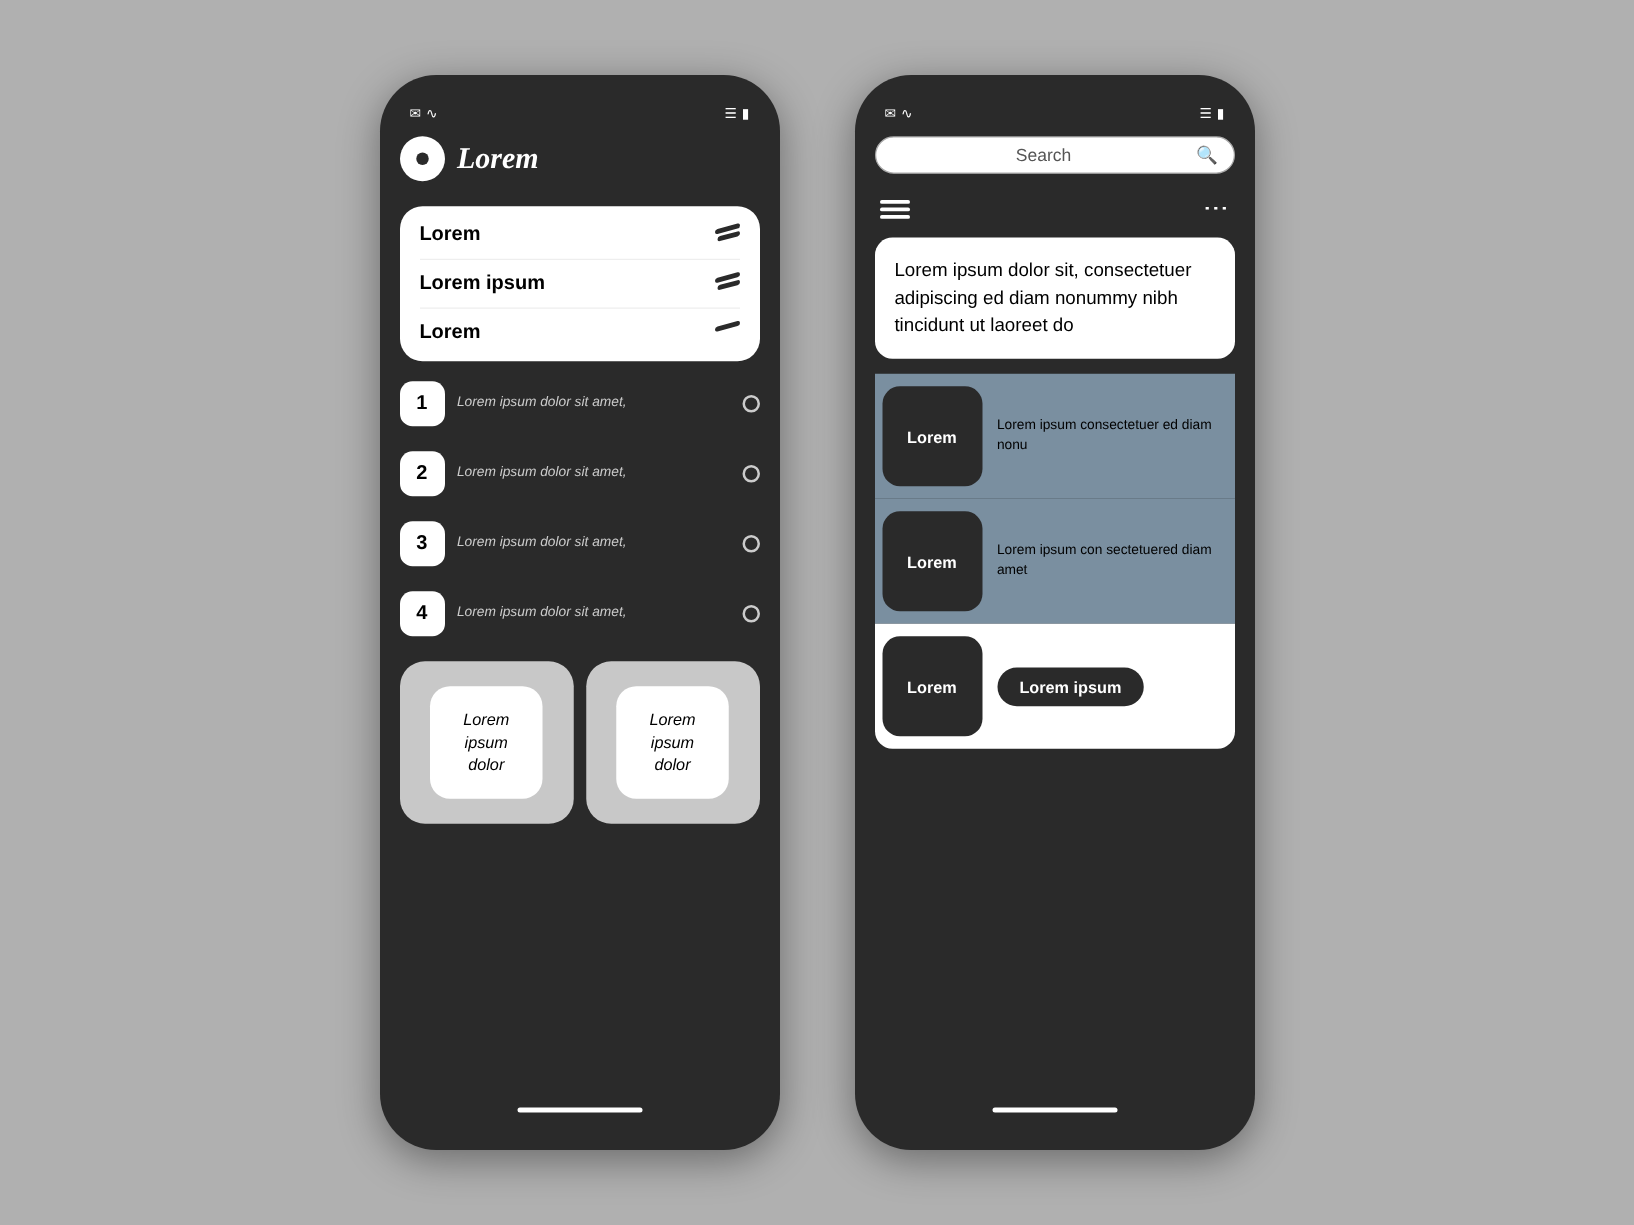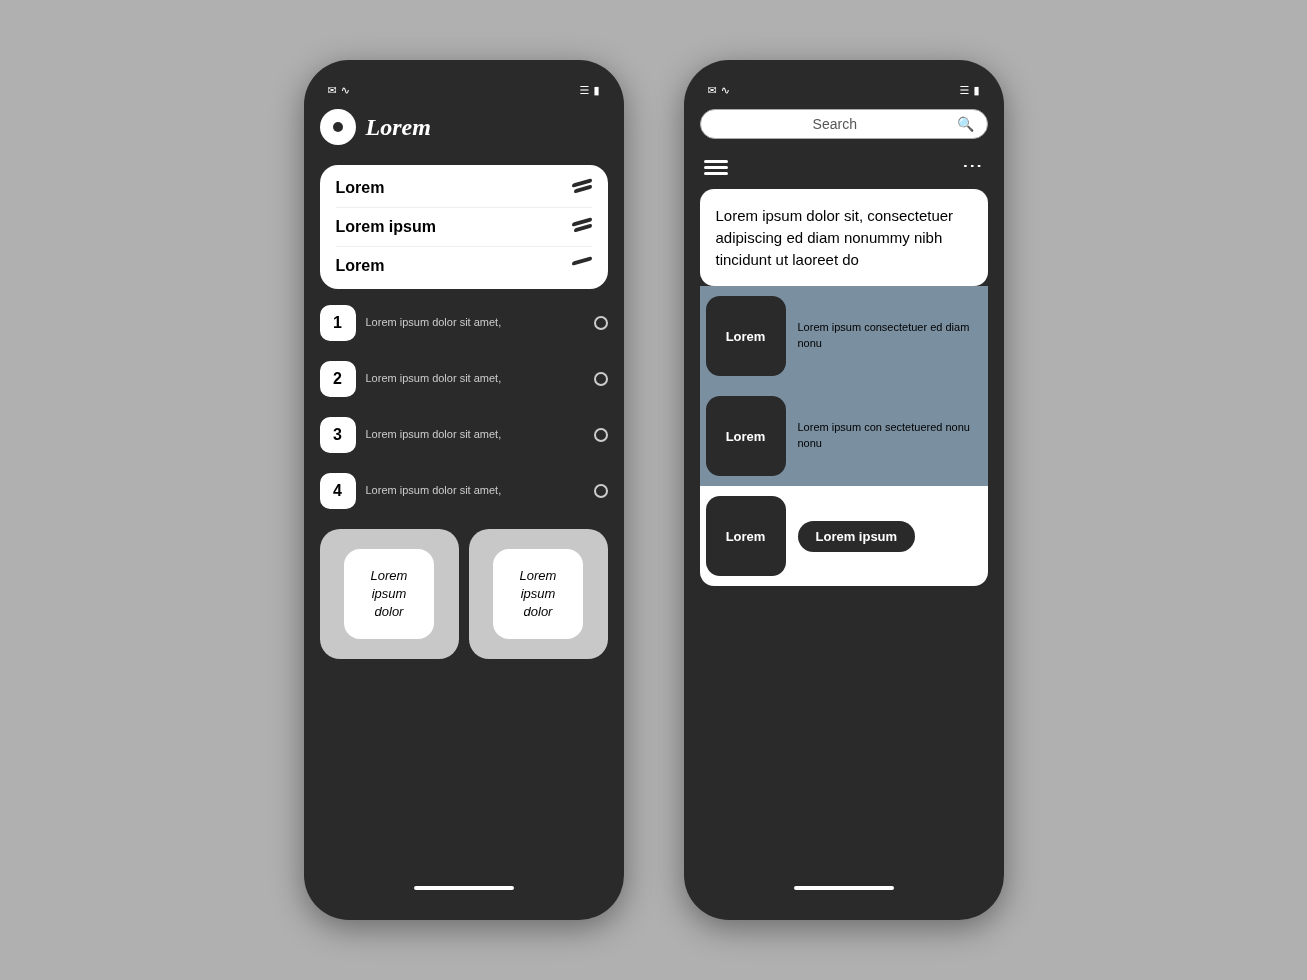--- a/index.html
+++ b/index.html
@@ -145,20 +145,21 @@
       font-weight: 900;
       font-size: 16px;
       color: #000;
       flex-shrink: 0;
     }
     .list-text {
       flex: 1;
       color: #ccc;
       font-size: 11px;
       line-height: 1.4;
+      font-style: italic;
     }
     .list-toggle {
       width: 14px;
       height: 14px;
       border-radius: 50%;
       border: 2px solid #ccc;
       flex-shrink: 0;
     }
 
     
@@ -249,21 +250,21 @@
       letter-spacing: 2px;
       transform: rotate(90deg);
       display: inline-block;
     }
 
     
     .hero-card {
       background: #fff;
       border-radius: 14px;
       padding: 16px;
-      margin-bottom: 0;
+      margin-bottom: 12px;
     }
     .hero-text {
       font-size: 15px;
       color: #000;
       line-height: 1.45;
     }
 
     
     .content-list {
       flex: 1;
@@ -462,21 +463,21 @@
 consectetuer
 ed diam nonu</div>
       </div>
 
       <div class="content-item">
         <div class="content-item-thumb">
           <span class="thumb-label">Lorem</span>
         </div>
         <div class="content-item-text">Lorem ipsum con
 sectetuered
-nonu nonu</div>
+diam amet</div>
       </div>
 
       <div class="content-item" style="background:#fff; border-radius:0 0 14px 14px;">
         <div class="content-item-thumb">
           <span class="thumb-label">Lorem</span>
         </div>
         <div>
           <div class="pill-button">Lorem ipsum</div>
         </div>
       </div>

